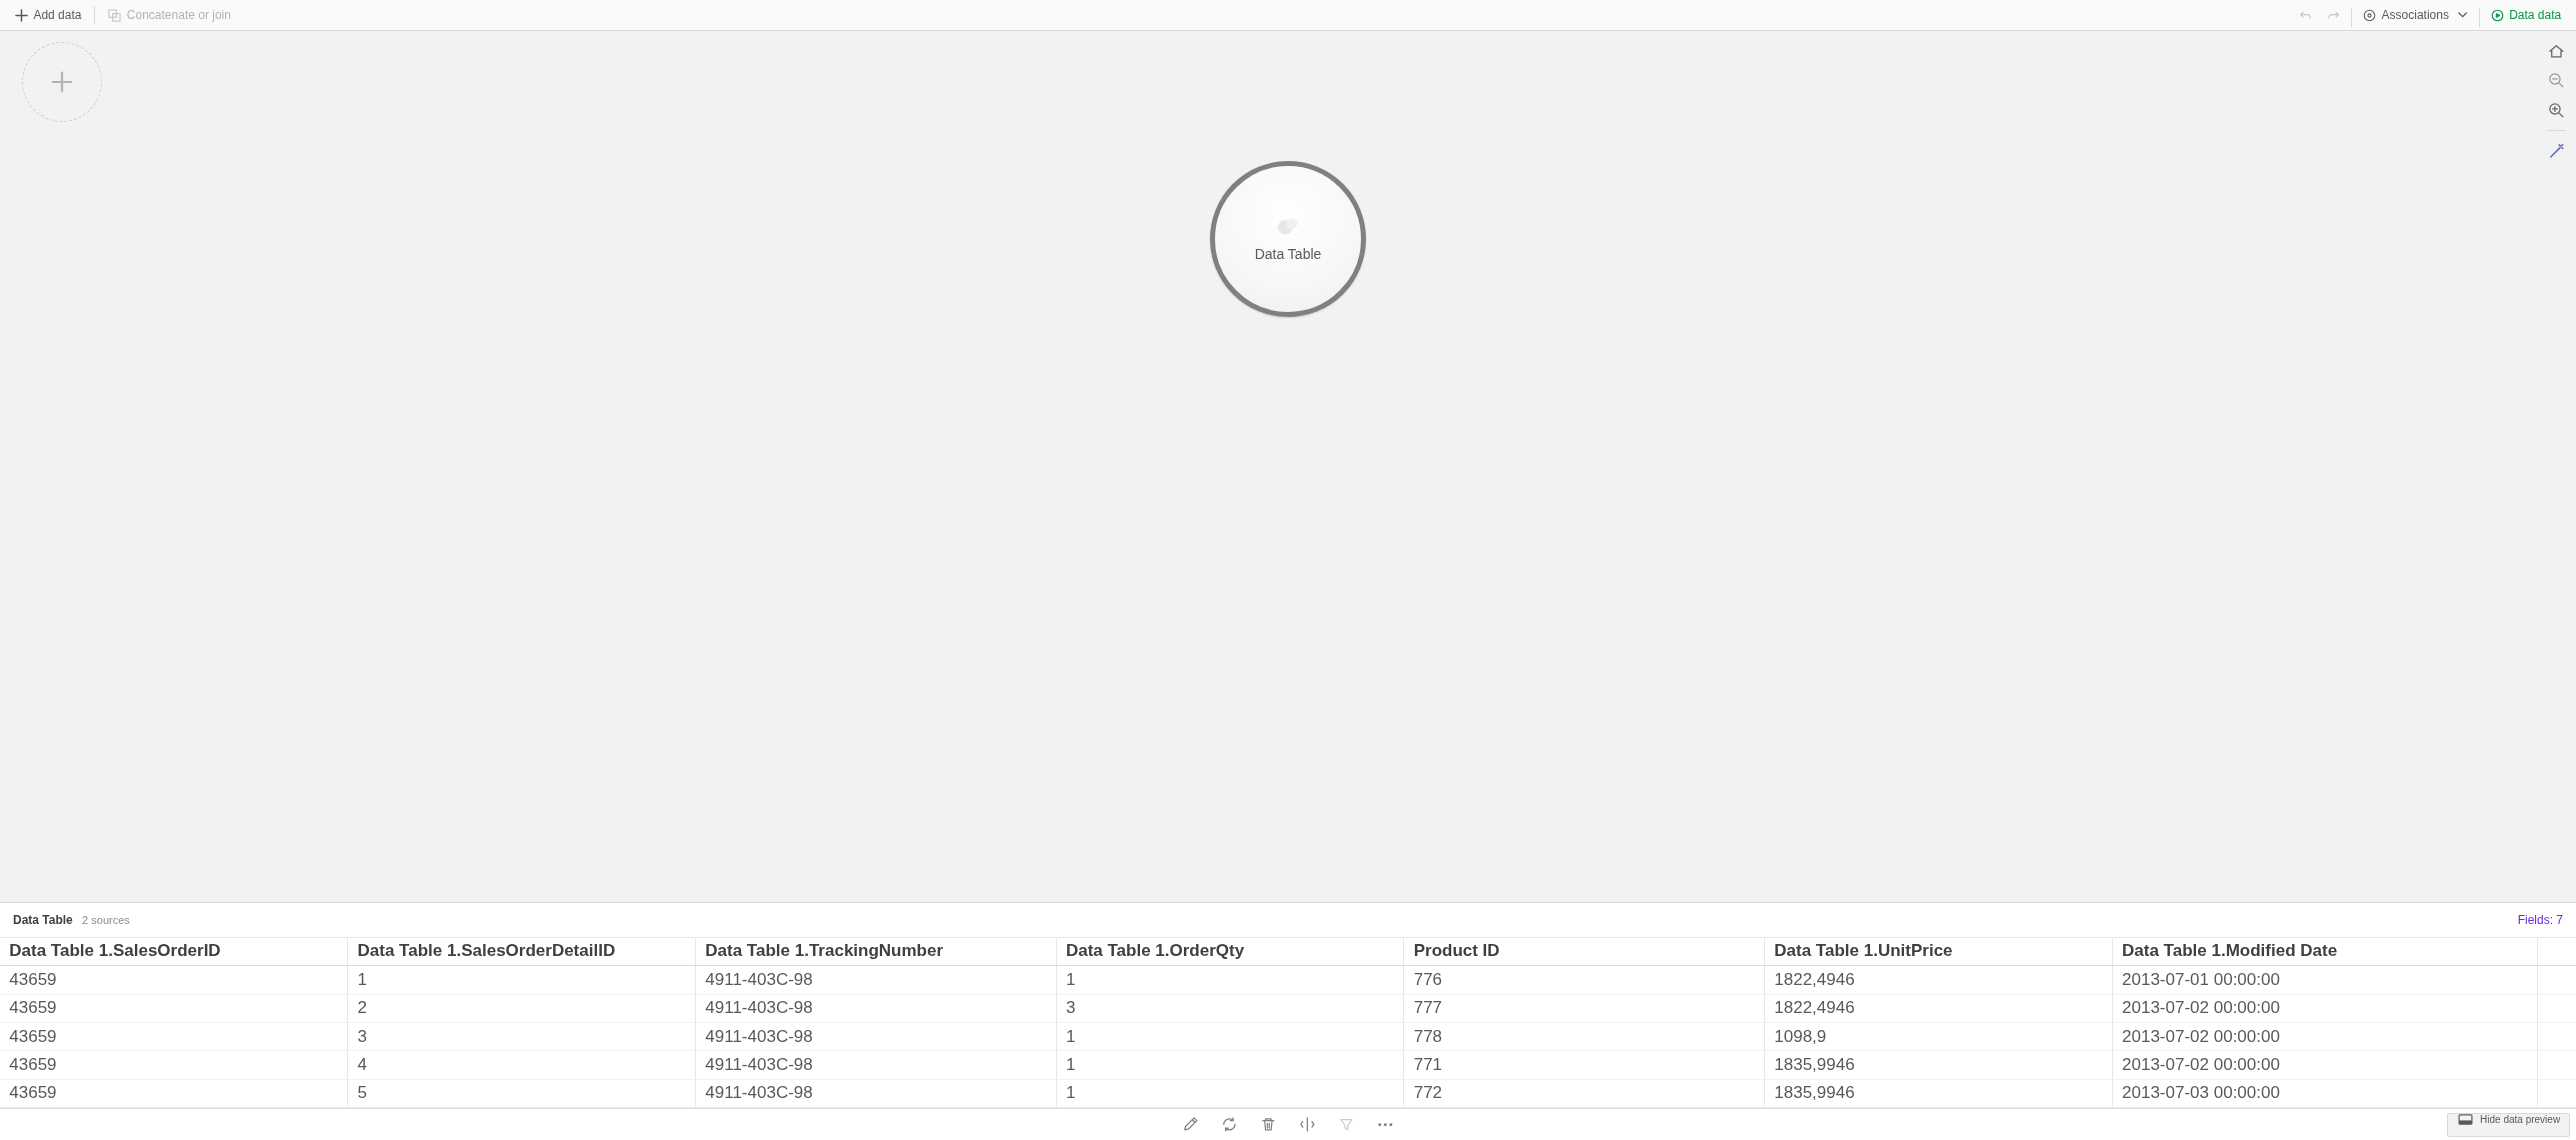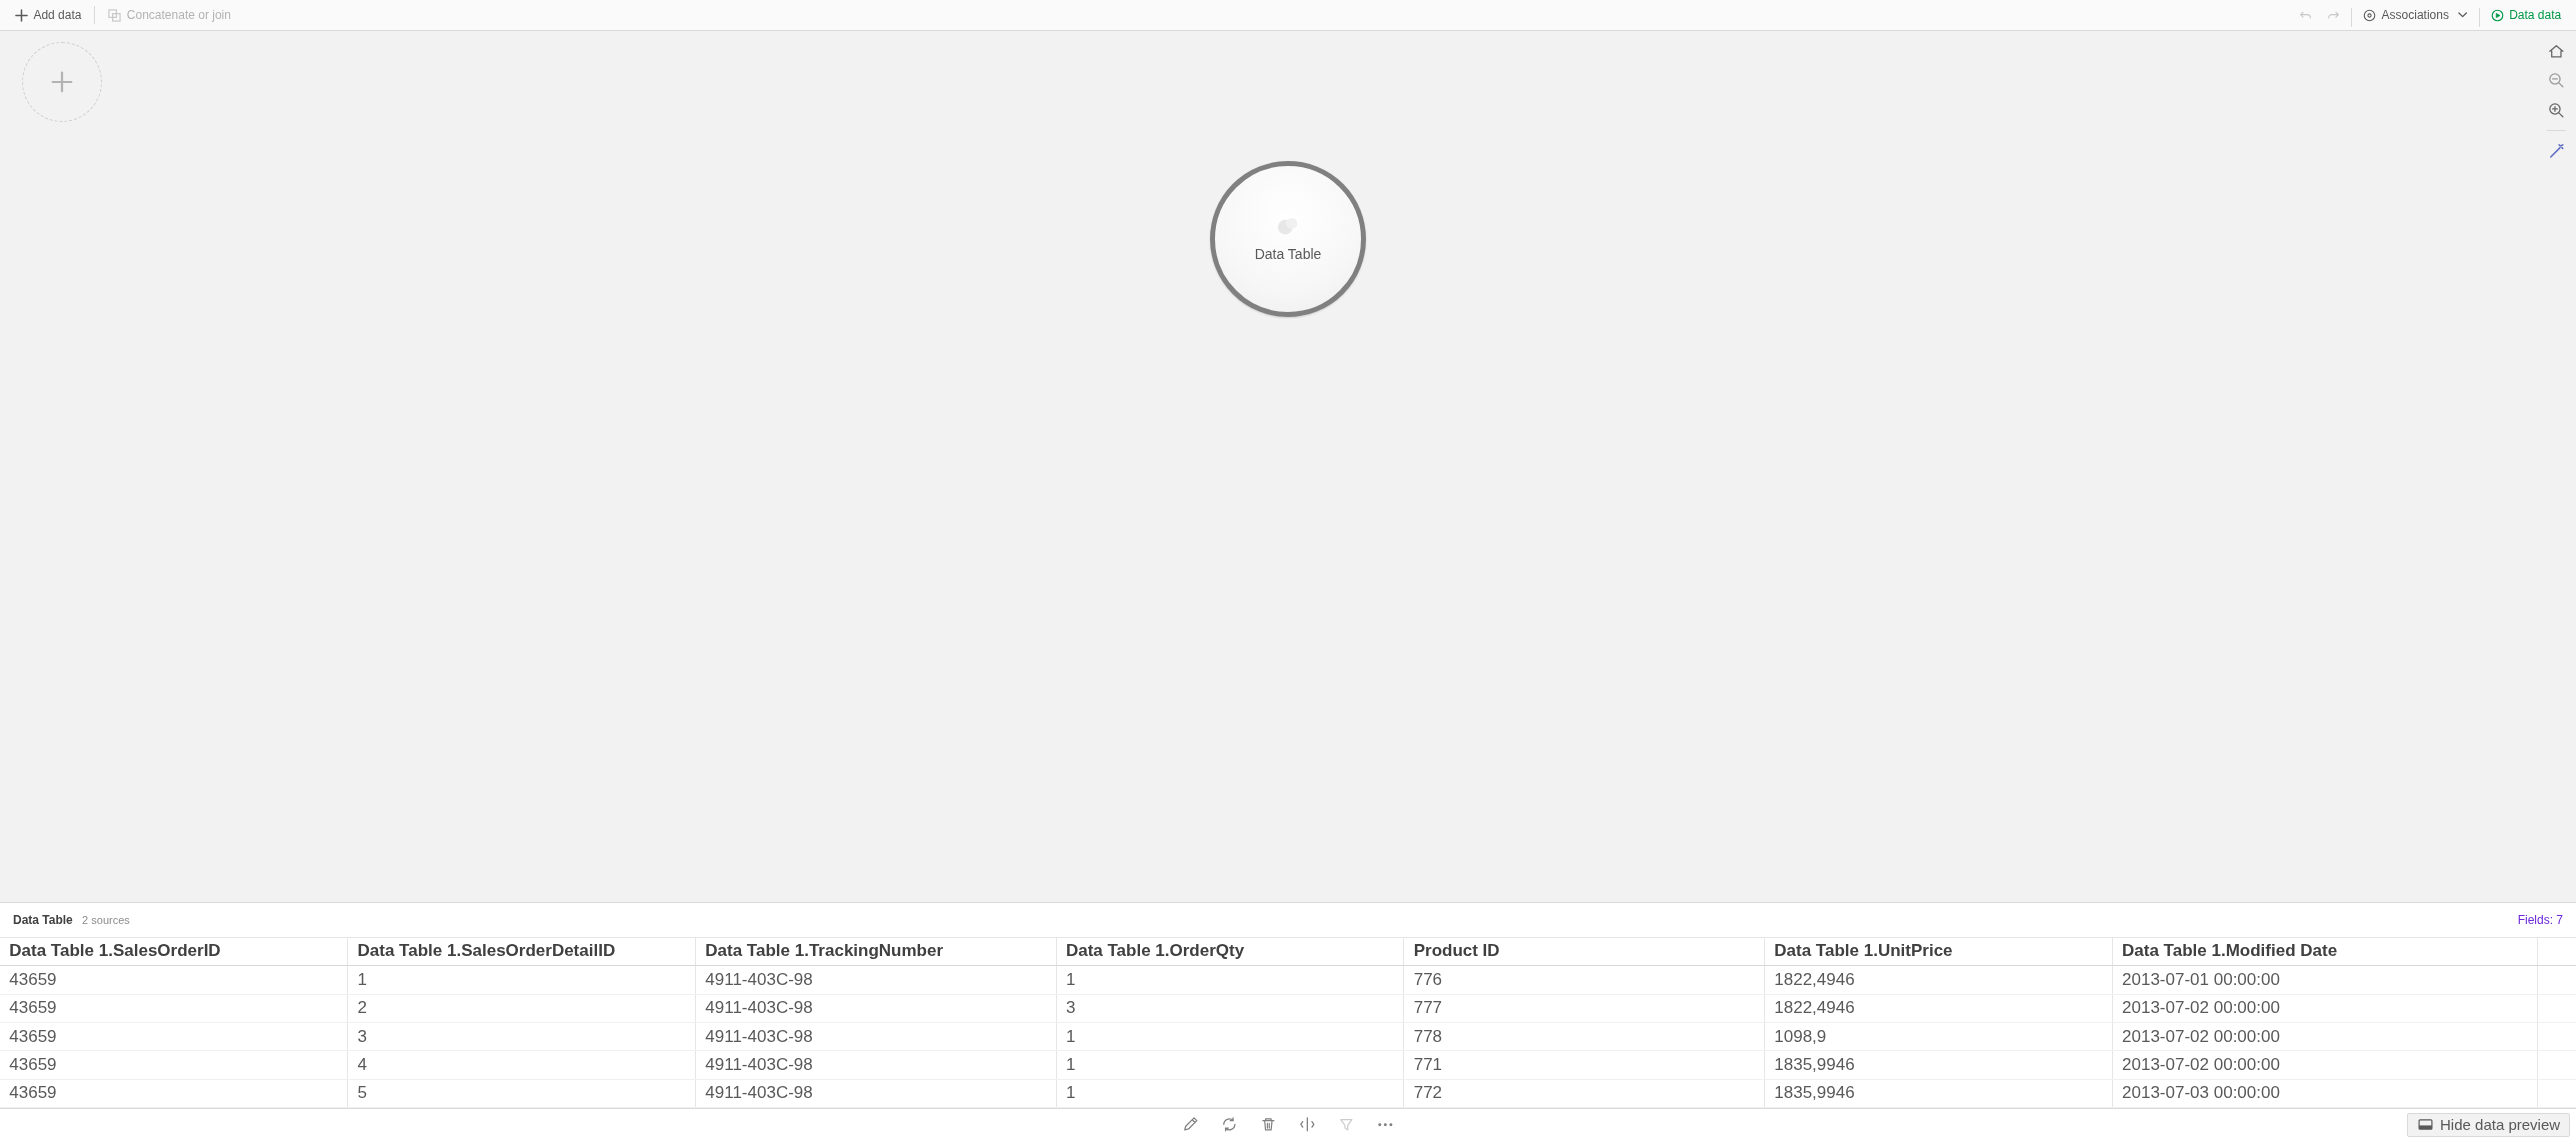--- a/index.html
+++ b/index.html
@@ -90,22 +90,22 @@
   .bottombar {
     height: 32px; background: #ffffff; border-top: 0.9px solid #d9d9d9;
     display: flex; align-items: center; justify-content: center; position: relative;
   }
   .bottombar .actions { display: flex; gap: 20.4px; align-items: center; }
   .bottombar .actions .ab-btn { width: 18.6px; height: 18.6px; color: #808080; cursor: pointer; display: flex; align-items: center; justify-content: center; }
   .bottombar .actions .ab-btn.disabled { color: #cccccc; cursor: default; }
   .hide-preview {
     position: absolute; right: 5.6px; top: 3.7px; height: 24px;
     background: #f2f2f2; border: 0.9px solid #d9d9d9; border-radius: 1.9px;
-    display: inline-flex; align-items: center; gap: 7.4px; padding: 0 9.3px;
-    color: #595959; cursor: pointer; font-size: 15px;
+    display: inline-flex; align-items: flex-start; gap: 7.4px; padding: 0 9.3px;
+    color: #595959; cursor: pointer; font-size: 10px;
   }
 
   svg { display: block; }
 </style>
 </head>
 <body>
 
 <div class="topbar">
   <div class="topbar-left">
     <div class="tb-btn">

